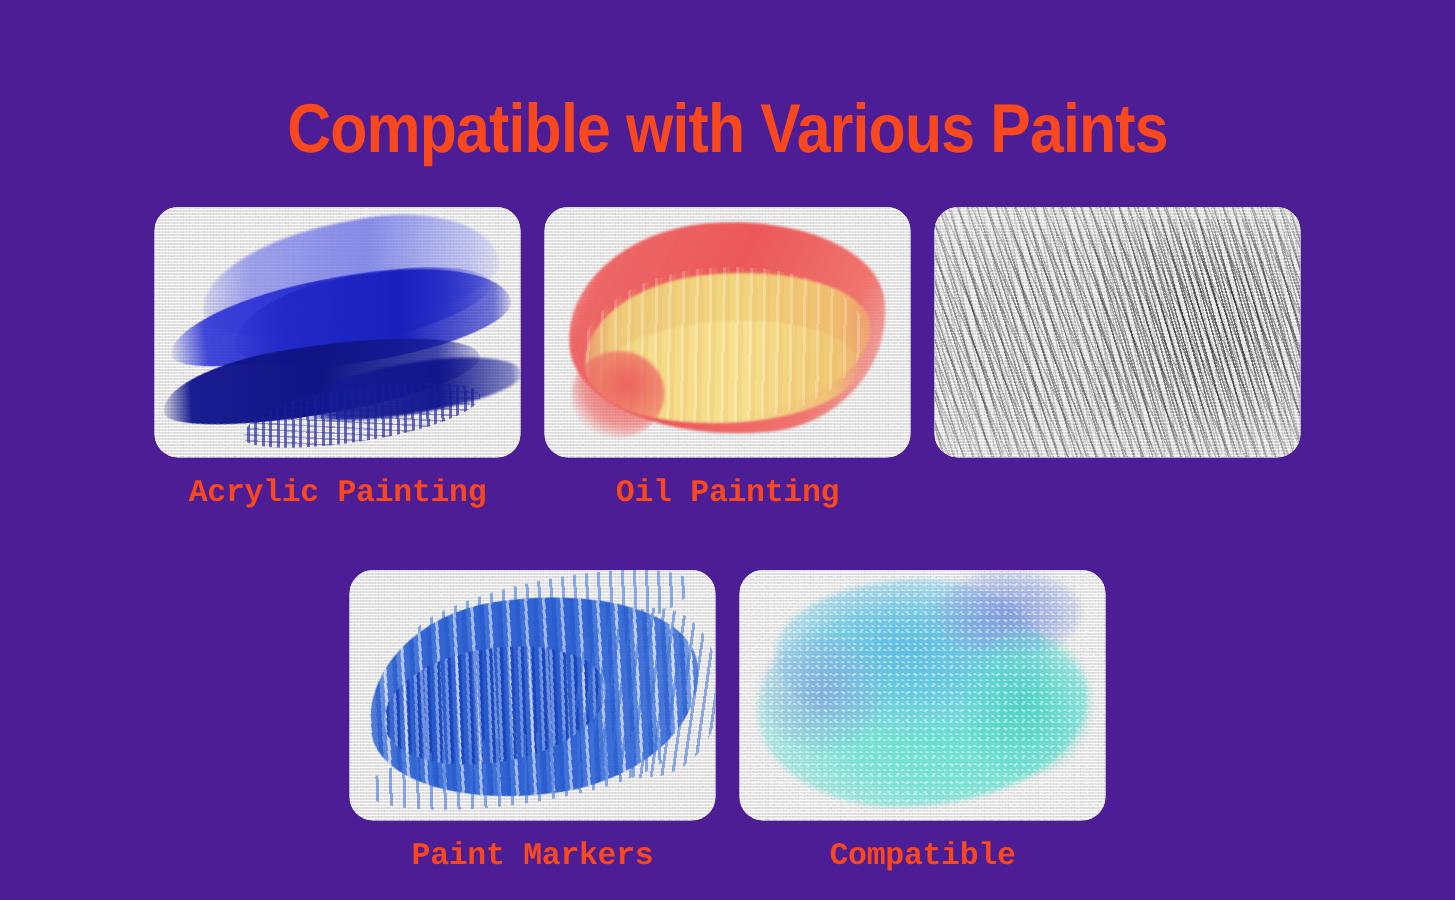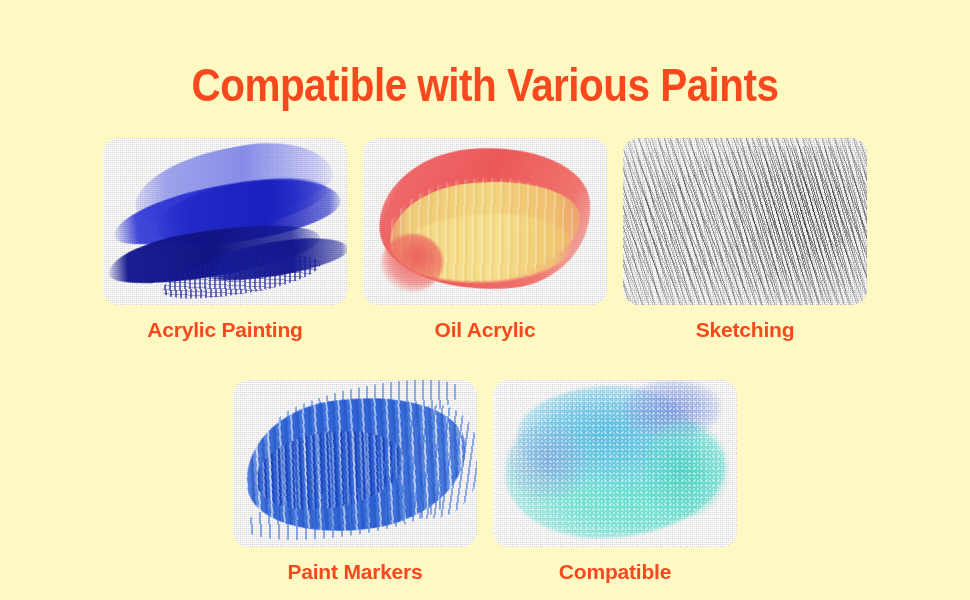--- a/index.html
+++ b/index.html
@@ -13,21 +13,21 @@
   body {
     background: #f7f6f5;
     font-family: "Liberation Sans", sans-serif;
     position: relative;
   }
 
   .page {
     width: 970px;
     height: 600px;
     position: relative;
-    background: #fef9c3;
+    background: #4c1d95;
   }
 
   
   .headline {
     position: absolute;
     top: 58px;
     left: 0;
     width: 970px;
     text-align: center;
     font-size: 46px;
@@ -42,20 +42,21 @@
   }
 
   
   .row {
     position: absolute;
     left: 0;
     width: 970px;
     display: flex;
     justify-content: center;
     gap: 16px;
+    font-family: Liberation Mono, monospace;
   }
   .row-top    { top: 138px; }
   .row-bottom { top: 380px; }
 
   .cell {
     width: 244px;
     display: flex;
     flex-direction: column;
     align-items: center;
   }
@@ -332,33 +333,32 @@
       <div class="card">
         <div class="canvas-bg"></div>
         <div class="swatch">
           <div class="oil-red"></div>
           <div class="oil-yellow-1"></div>
           <div class="oil-yellow-2"></div>
           <div class="oil-streaks"></div>
           <div class="oil-red-edge"></div>
         </div>
       </div>
-      <div class="label">Oil Acrylic</div>
+      <div class="label">Oil Painting</div>
     </div>
 
     <div class="cell">
       <div class="card">
         <div class="canvas-bg"></div>
         <div class="swatch">
           <div class="sk-layer"></div>
           <div class="sk-light"></div>
           <div class="sk-dark"></div>
         </div>
       </div>
-      <div class="label">Sketching</div>
     </div>
 
   </div>
 
   <div class="row row-bottom">
 
     <div class="cell">
       <div class="card">
         <div class="canvas-bg"></div>
         <div class="swatch">

